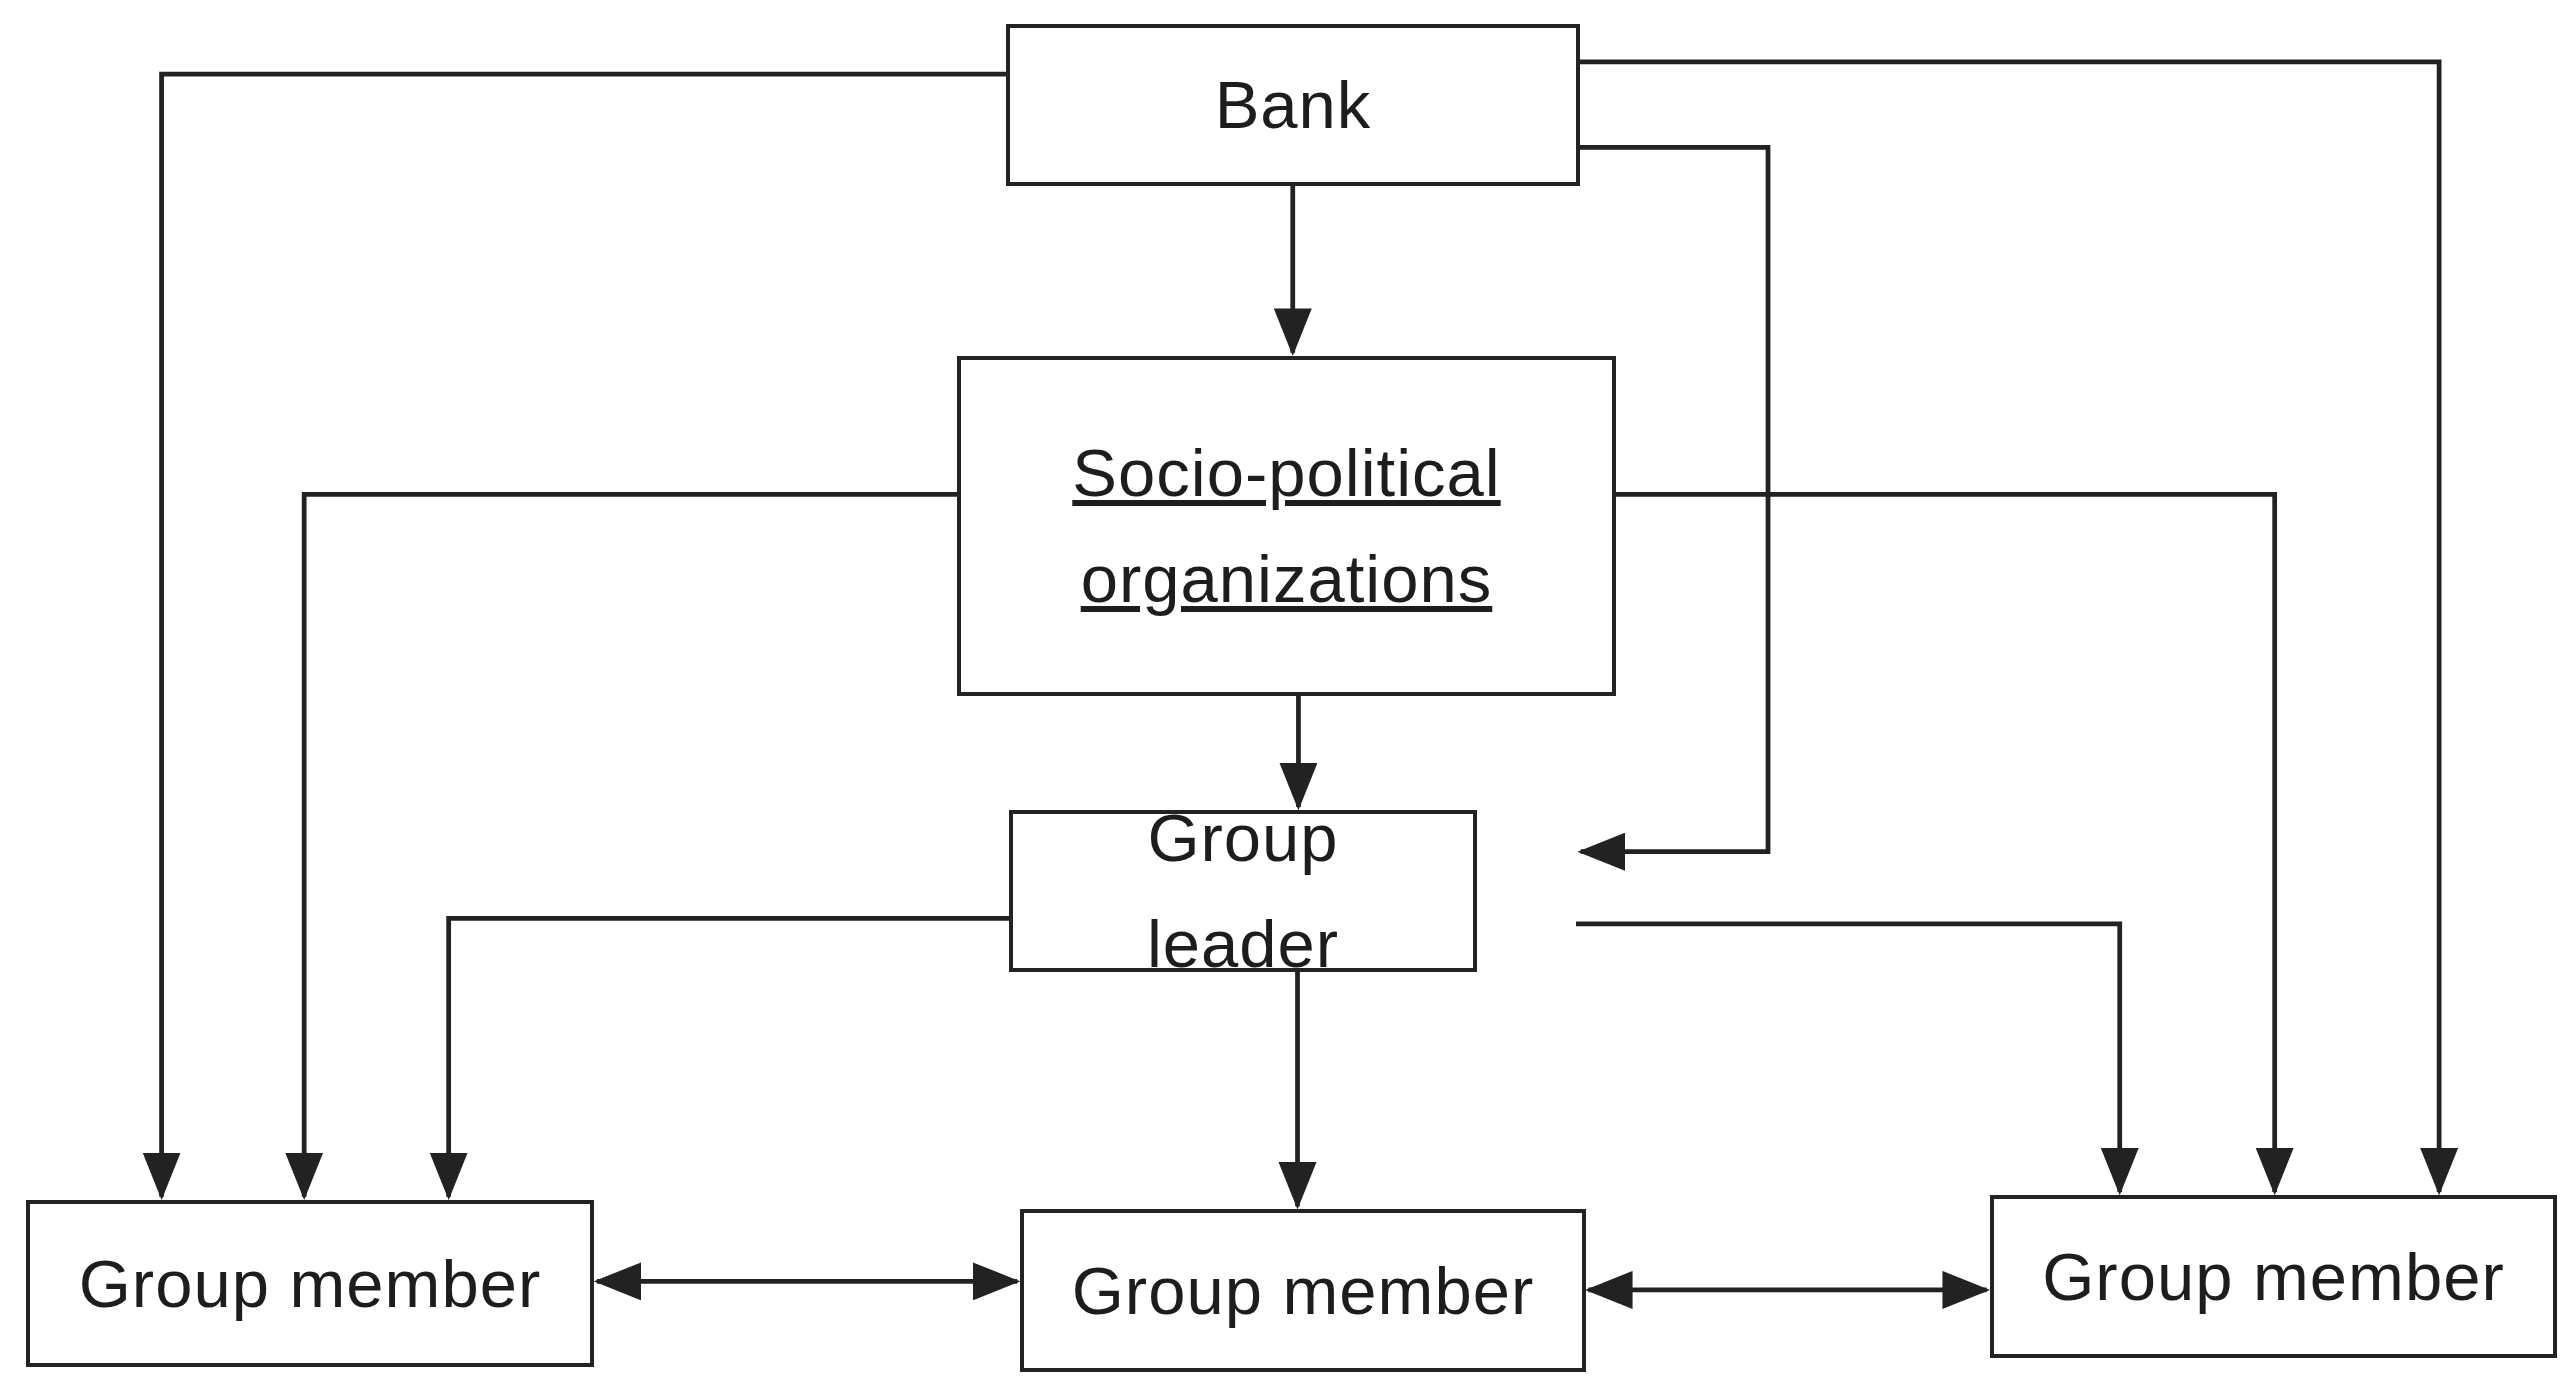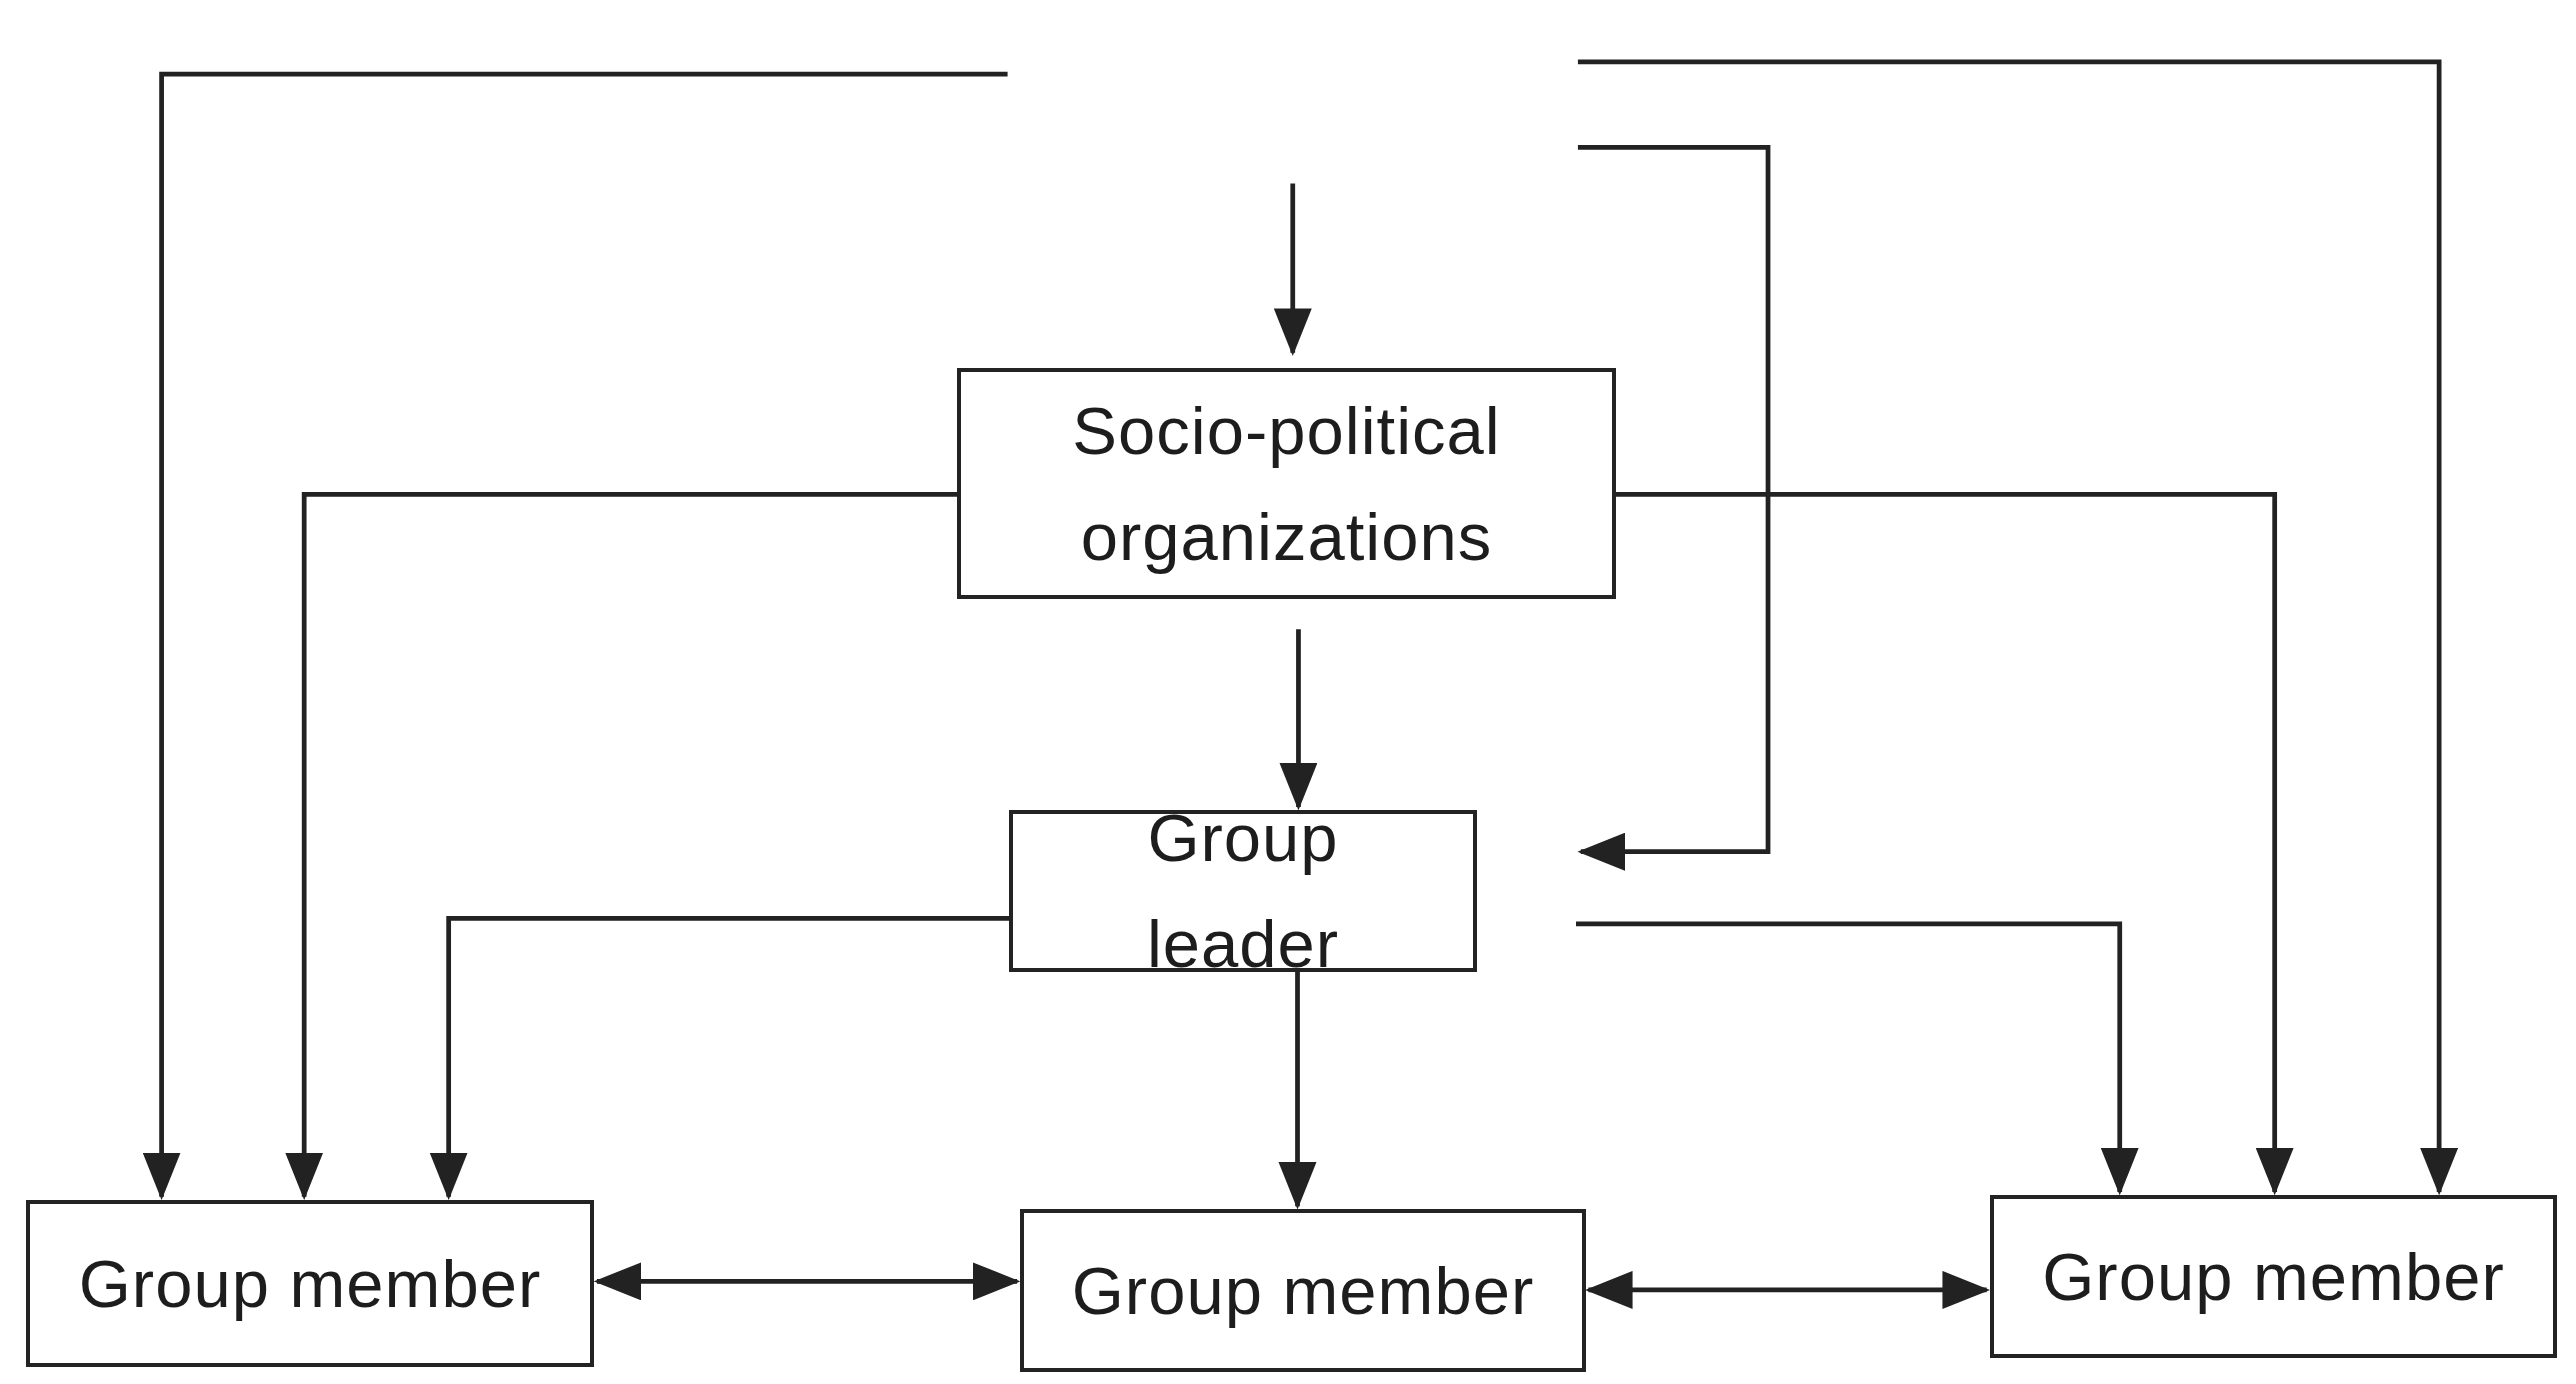--- a/index.html
+++ b/index.html
@@ -44,21 +44,21 @@
     font-size: 67px;
     letter-spacing: 1px;
     line-height: 1.58;
   }
   .node .label {
     display: block;
     padding: 0 28.5px;
   }
   
   #node-bank          { left: 1006px; top: 24px;   width: 574px; height: 162px; }
-  #node-socio         { left: 957px; top: 368px;  width: 659px; height: 231px; }
+  #node-socio         { left: 957px; top: 356px;  width: 659px; height: 340px; text-decoration: underline; }
   #node-leader        { left: 1009px; top: 810px;  width: 468px; height: 162px; }
   #node-member-left   { left: 26px;   top: 1200px; width: 568px; height: 167px; }
   #node-member-center { left: 1020px; top: 1209px; width: 566px; height: 163px; }
   #node-member-right  { left: 1990px; top: 1195px; width: 567px; height: 163px; }
 </style>
 </head>
 <body>
 
 <div class="canvas">
 
@@ -90,20 +90,23 @@
 
     <path d="M1658 972 L2230 972 L2230 1254" marker-end="url(#arrowE)"></path>
 
     <path d="M1660 155 L1860 155 L1860 896 L1663 896" marker-end="url(#arrowE)"></path>
 
     <path d="M628 1348 L1070 1348" marker-start="url(#arrowS)" marker-end="url(#arrowE)"></path>
 
     <path d="M1671 1357 L2090 1357" marker-start="url(#arrowS)" marker-end="url(#arrowE)"></path>
   </svg>
 
+  <div class="node" id="node-bank">
+    <span class="label">Bank</span>
+  </div>
 
   <div class="node" id="node-socio">
     <span class="label">Socio-political organizations</span>
   </div>
 
   <div class="node" id="node-leader">
     <span class="label">Group leader</span>
   </div>
 
   <div class="node" id="node-member-left">

